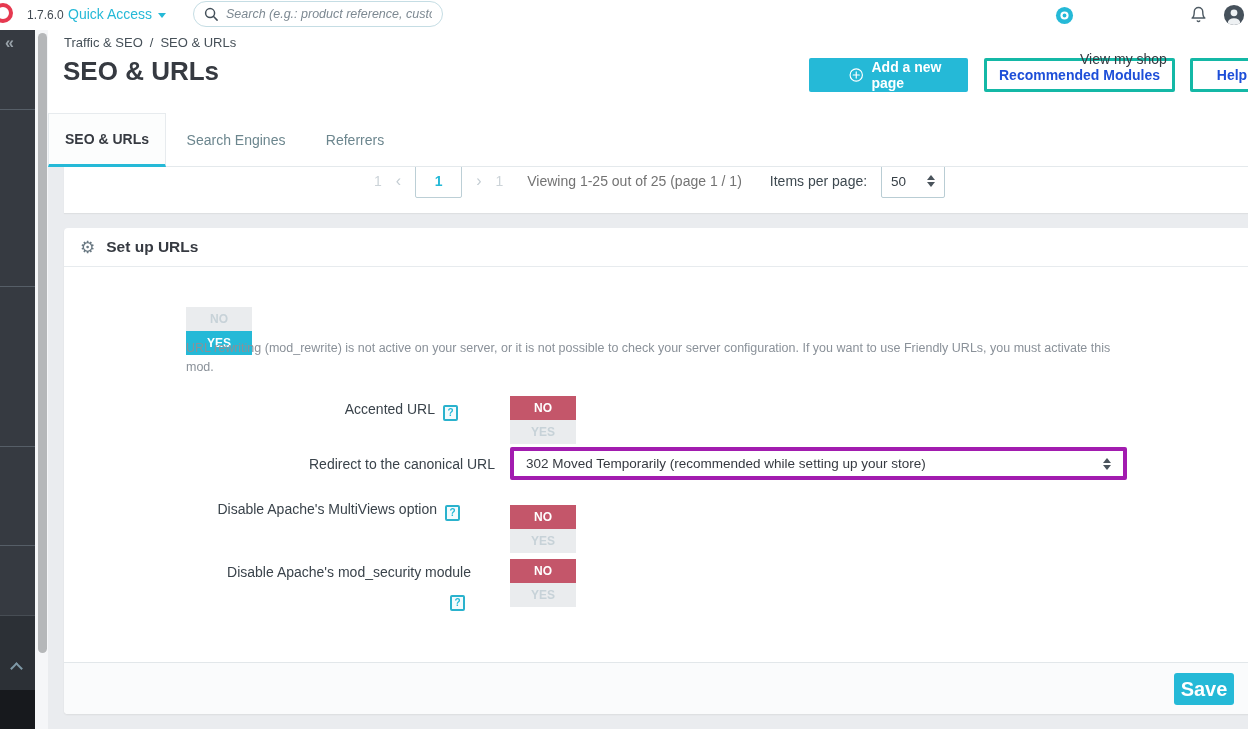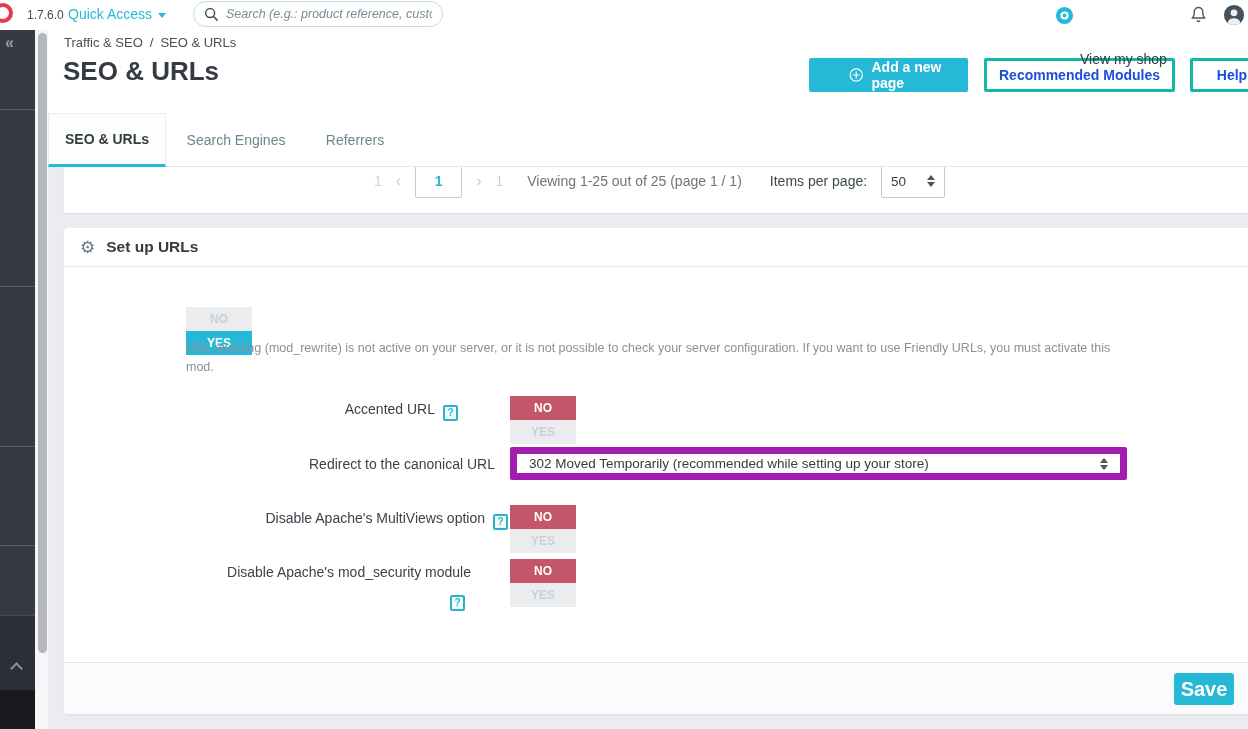--- a/index.html
+++ b/index.html
@@ -83,27 +83,27 @@
   .t-teal { background:#25b9d7; color:#fff; }
   .t-red { background:#c4566a; color:#fff; }
   .tg1 { left:122px; top:40px; }
   .tg2 { left:446px; top:129px; }
   .tg4 { left:446px; top:238px; }
   .tg5 { left:446px; top:292px; }
   .help-text { position:absolute; left:122px; top:72px; width:942px; font-size:12.5px; color:#8a9199; line-height:1.5; }
   .lbl { position:absolute; left:0; text-align:right; font-size:14px; color:#3a434b; }
   .lbl2 { top:132px; width:394px; line-height:20px; }
   .lbl3 { top:189px; width:431px; }
-  .lbl4 { top:241px; width:444px; line-height:20px; }
+  .lbl4 { top:232px; width:396px; line-height:20px; }
   .lbl5 { top:295px; width:407px; line-height:20px; }
   .badge-wrap5 { text-align:right; padding-right:6px; margin-top:7px; }
   .qbadge { display:inline-block; width:15px; height:16px; border:2px solid #2ab2cd; border-radius:2px; background:#f4fbfd;
             color:#25b9d7; font-size:10px; font-weight:700; line-height:12px; text-align:center;
             vertical-align:-2px; margin-left:8px; cursor:pointer; }
-  .select { position:absolute; left:446px; top:180px; width:617px; height:33px; border:7px solid #a21caf; border-radius:2px;
+  .select { position:absolute; left:446px; top:180px; width:617px; height:33px; border:4px solid #a21caf; border-radius:2px;
             background:#fff; display:flex; align-items:center; padding:0 30px 0 12px; color:#363a41; font-size:13.5px; cursor:pointer; }
   .select .updown { position:absolute; right:12px; }
   .panel-foot { position:absolute; left:0; right:0; bottom:0; height:52px; background:#fafbfc;
                 border-top:1px solid #e2e7ea; border-radius:0 0 4px 4px; }
   .btn-save { position:absolute; right:20px; top:10px; width:60px; height:32px; background:#25b9d7; color:#fff;
               font-size:20px; font-weight:700; border-radius:3px; display:flex; align-items:center; justify-content:center; cursor:pointer; }
 </style>
 </head>
 <body>
 

